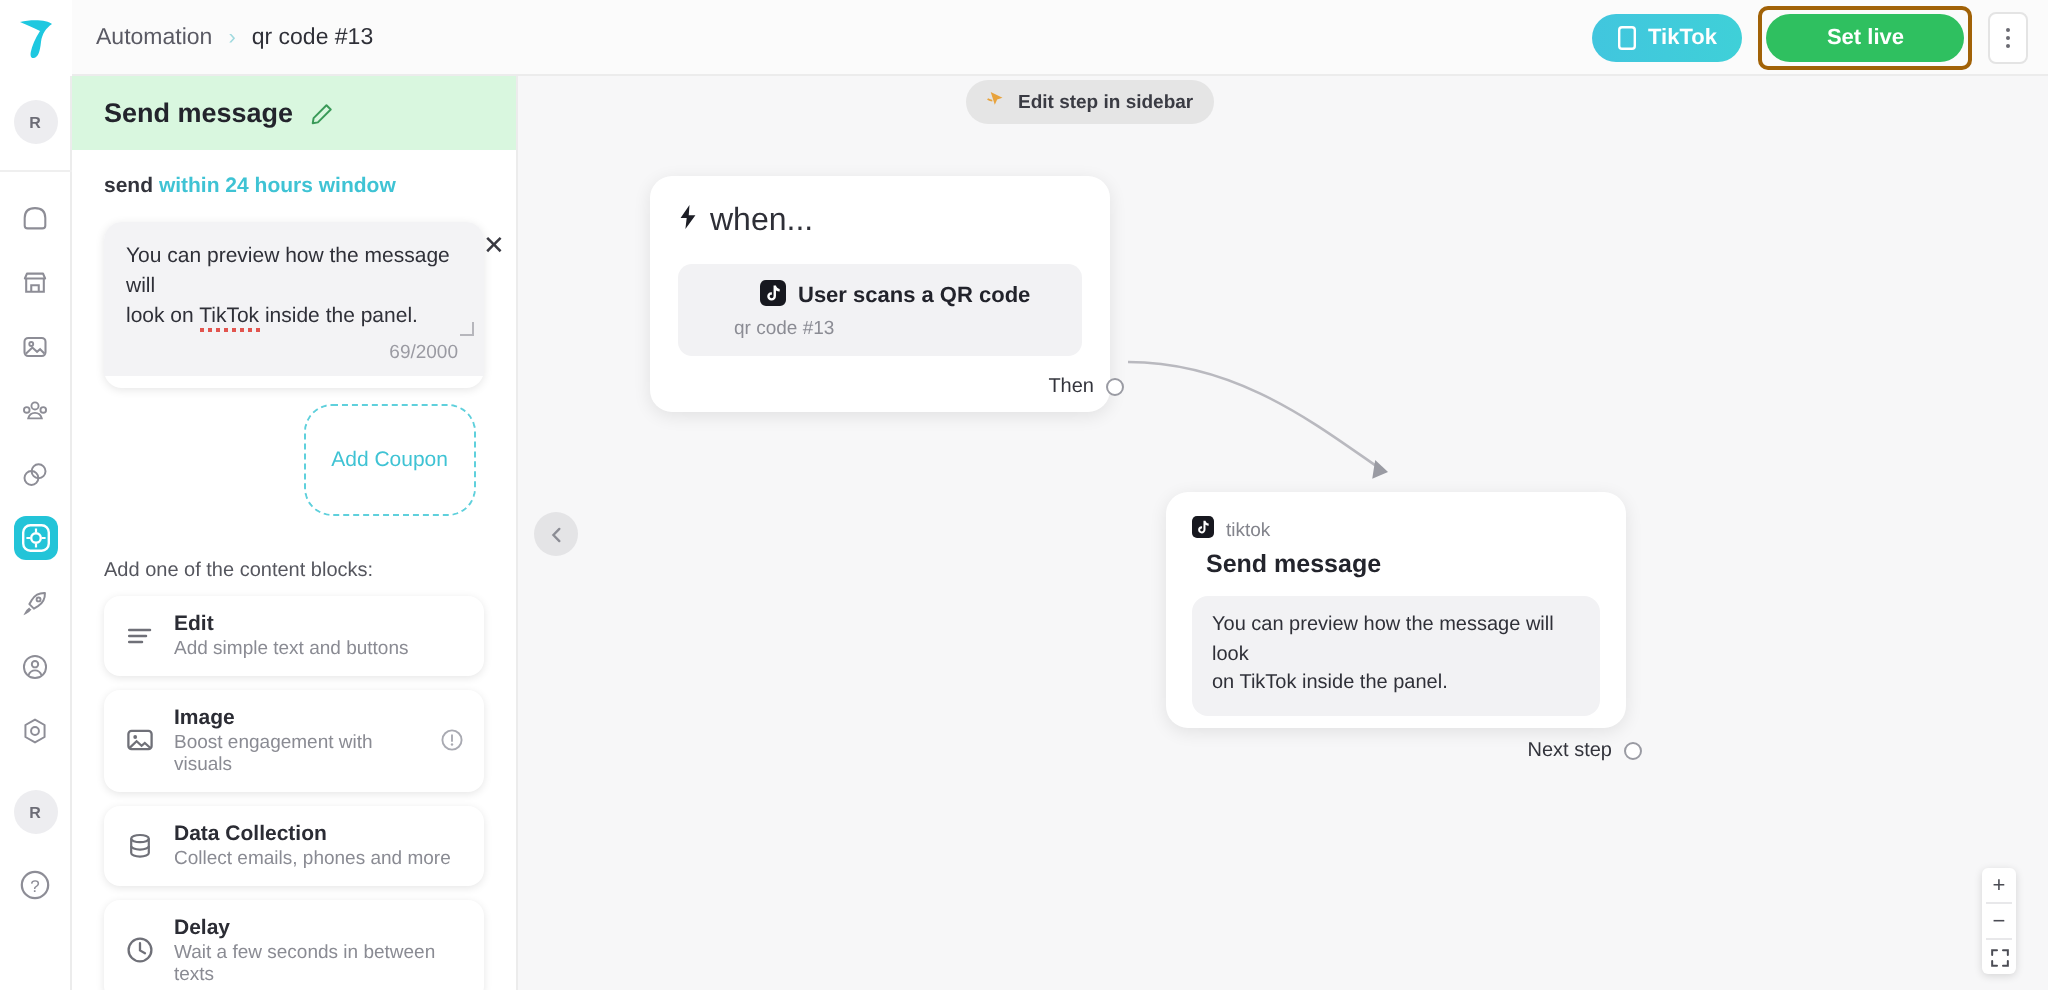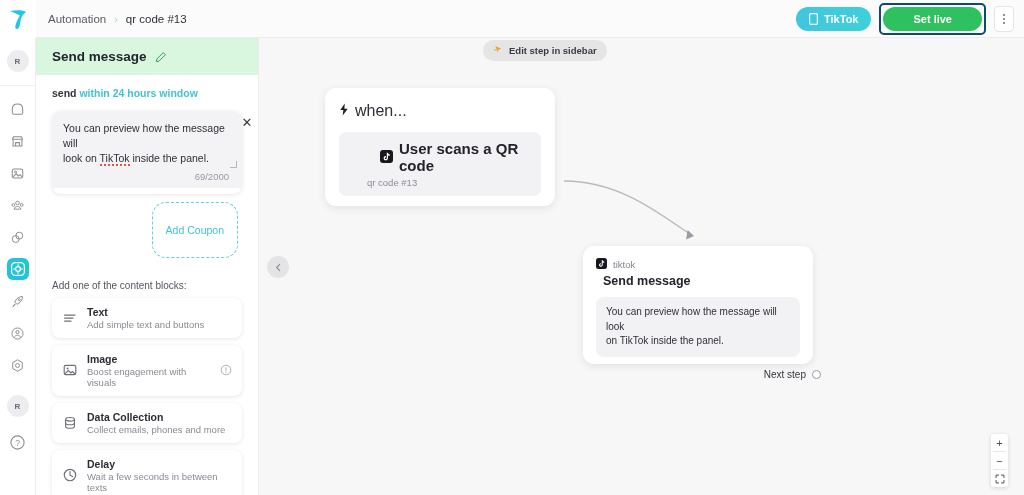--- a/index.html
+++ b/index.html
@@ -31,21 +31,21 @@
     margin-left: auto; display: flex; align-items: center; gap: 8px;
     padding-right: 10px;
   }
   .btn-preview {
     display: flex; align-items: center; gap: 6px;
     height: 24px; padding: 0 13px; border-radius: 13px;
     background: linear-gradient(90deg,#41c6de 0%,#3fd0d8 100%);
     color: #fff; font-size: 11px; font-weight: bold; border: none; cursor: pointer;
   }
   .setlive-wrap {
-    border: 2px solid #0c4a6e; border-radius: 5px; padding: 2px;
+    border: 2px solid #a16207; border-radius: 5px; padding: 2px;
   }
   .btn-setlive {
     display: block; height: 24px; padding: 0 30px; border-radius: 13px;
     background: #2fc060; color: #fff; font-size: 11px; font-weight: bold;
     border: none; cursor: pointer; line-height: 24px;
   }
   .kebab {
     width: 20px; height: 26px; border: 1px solid #e4e4e4; border-radius: 4px;
     background: #fff; display: flex; flex-direction: column;
     align-items: center; justify-content: center; gap: 2px; cursor: pointer;
@@ -151,21 +151,21 @@
   }
   .node {
     position: absolute; background: #ffffff; border-radius: 11px;
     box-shadow: 0 2px 9px rgba(0,0,0,.09);
   }
   .node-when { left: 66px; top: 50px; width: 230px; height: 118px; padding: 14px 14px 0 14px; }
   .when-head { display: flex; align-items: center; gap: 6px; font-size: 16px; color: #2e2f37; }
   .trigger-box {
     margin-top: 12px; background: #f2f2f4; border-radius: 7px; padding: 8px 9px;
   }
-  .trigger-t { display: flex; align-items: center; gap: 6px; font-size: 15px; font-weight: bold; color: #22232b; padding-left: 32px; }
+  .trigger-t { display: flex; align-items: center; gap: 6px; font-size: 11px; font-weight: bold; color: #22232b; padding-left: 32px; }
   .trigger-s { font-size: 9.5px; color: #8b8c94; margin-top: 3px; margin-left: 19px; }
   .port-row { display: flex; align-items: center; justify-content: flex-end; gap: 6px; margin-top: 10px; margin-right: -21px; }
   .port-lbl { font-size: 10px; color: #33343c; }
   .port-dot { width: 9px; height: 9px; border-radius: 50%; background: #fff; border: 1.5px solid #9a9ba3; }
 
   .node-send { left: 324px; top: 208px; width: 230px; height: 118px; padding: 12px 13px 0 13px; }
   .send-brand { display: flex; align-items: center; gap: 6px; font-size: 9.5px; color: #83848c; }
   .send-title { font-size: 12.5px; font-weight: bold; color: #23242c; margin-top: 3px; margin-left: 7px; }
   .send-bubble {
     margin-top: 9px; background: #f2f2f4; border-radius: 8px; padding: 8px 10px;
@@ -326,21 +326,21 @@
 
     <div class="blocks-label">Add one of the content blocks:</div>
 
     <div class="block">
       <span class="block-ico">
         <svg width="16" height="16" viewBox="0 0 16 16">
             <path d="M2.6 5 L13 5 M2.6 8 L11 8 M2.6 11 L9 11" stroke="currentColor" stroke-width="1.25" stroke-linecap="round" fill="none"></path>
           </svg>
       </span>
       <span>
-        <span class="block-t" style="display:block">Text</span>
+        <span class="block-t" style="display:block">Edit</span>
         <span class="block-s" style="display:block">Add simple text and buttons</span>
       </span>
     </div>
 
     <div class="block">
       <span class="block-ico">
         <svg width="16" height="16" viewBox="0 0 16 16">
           <rect x="2.2" y="3.4" width="11.6" height="9.2" rx="1.6" fill="none" stroke="currentColor" stroke-width="1.15"></rect>
           <circle cx="5.6" cy="6.5" r="0.95" fill="currentColor"></circle>
           <path d="M2.8 11.9 L6.3 8.6 L8.8 10.9 L10.4 9.5 L13.2 12" fill="none" stroke="currentColor" stroke-width="1.15"></path>
@@ -424,20 +424,24 @@
           <span>
             <svg width="13" height="13" viewBox="0 0 14 14">
               <rect x="0" y="0" width="14" height="14" rx="3.2" fill="#17181f"></rect>
               <path d="M8.6 3 C8.8 4 9.5 4.7 10.6 4.8 L10.6 6.2 C9.9 6.2 9.2 6 8.6 5.6 L8.6 8.6 C8.6 10.1 7.5 11.1 6.2 11.1 C4.9 11.1 3.9 10.1 3.9 8.8 C3.9 7.4 5 6.4 6.4 6.6 L6.4 8 C5.8 7.8 5.2 8.2 5.2 8.8 C5.2 9.4 5.7 9.8 6.2 9.8 C6.8 9.8 7.3 9.4 7.3 8.6 L7.3 3 Z" fill="#ffffff"></path>
             </svg>
           </span>
           <span>User scans a QR code</span>
         </div>
         <div class="trigger-s">qr code #13</div>
       </div>
+      <div class="port-row">
+        <span class="port-lbl">Then</span>
+        <span class="port-dot"></span>
+      </div>
     </div>
 
     <div class="node node-send">
       <div class="send-brand">
         <span>
           <svg width="11" height="11" viewBox="0 0 14 14">
             <rect x="0" y="0" width="14" height="14" rx="3.2" fill="#17181f"></rect>
             <path d="M8.6 3 C8.8 4 9.5 4.7 10.6 4.8 L10.6 6.2 C9.9 6.2 9.2 6 8.6 5.6 L8.6 8.6 C8.6 10.1 7.5 11.1 6.2 11.1 C4.9 11.1 3.9 10.1 3.9 8.8 C3.9 7.4 5 6.4 6.4 6.6 L6.4 8 C5.8 7.8 5.2 8.2 5.2 8.8 C5.2 9.4 5.7 9.8 6.2 9.8 C6.8 9.8 7.3 9.4 7.3 8.6 L7.3 3 Z" fill="#ffffff"></path>
           </svg>
         </span>

